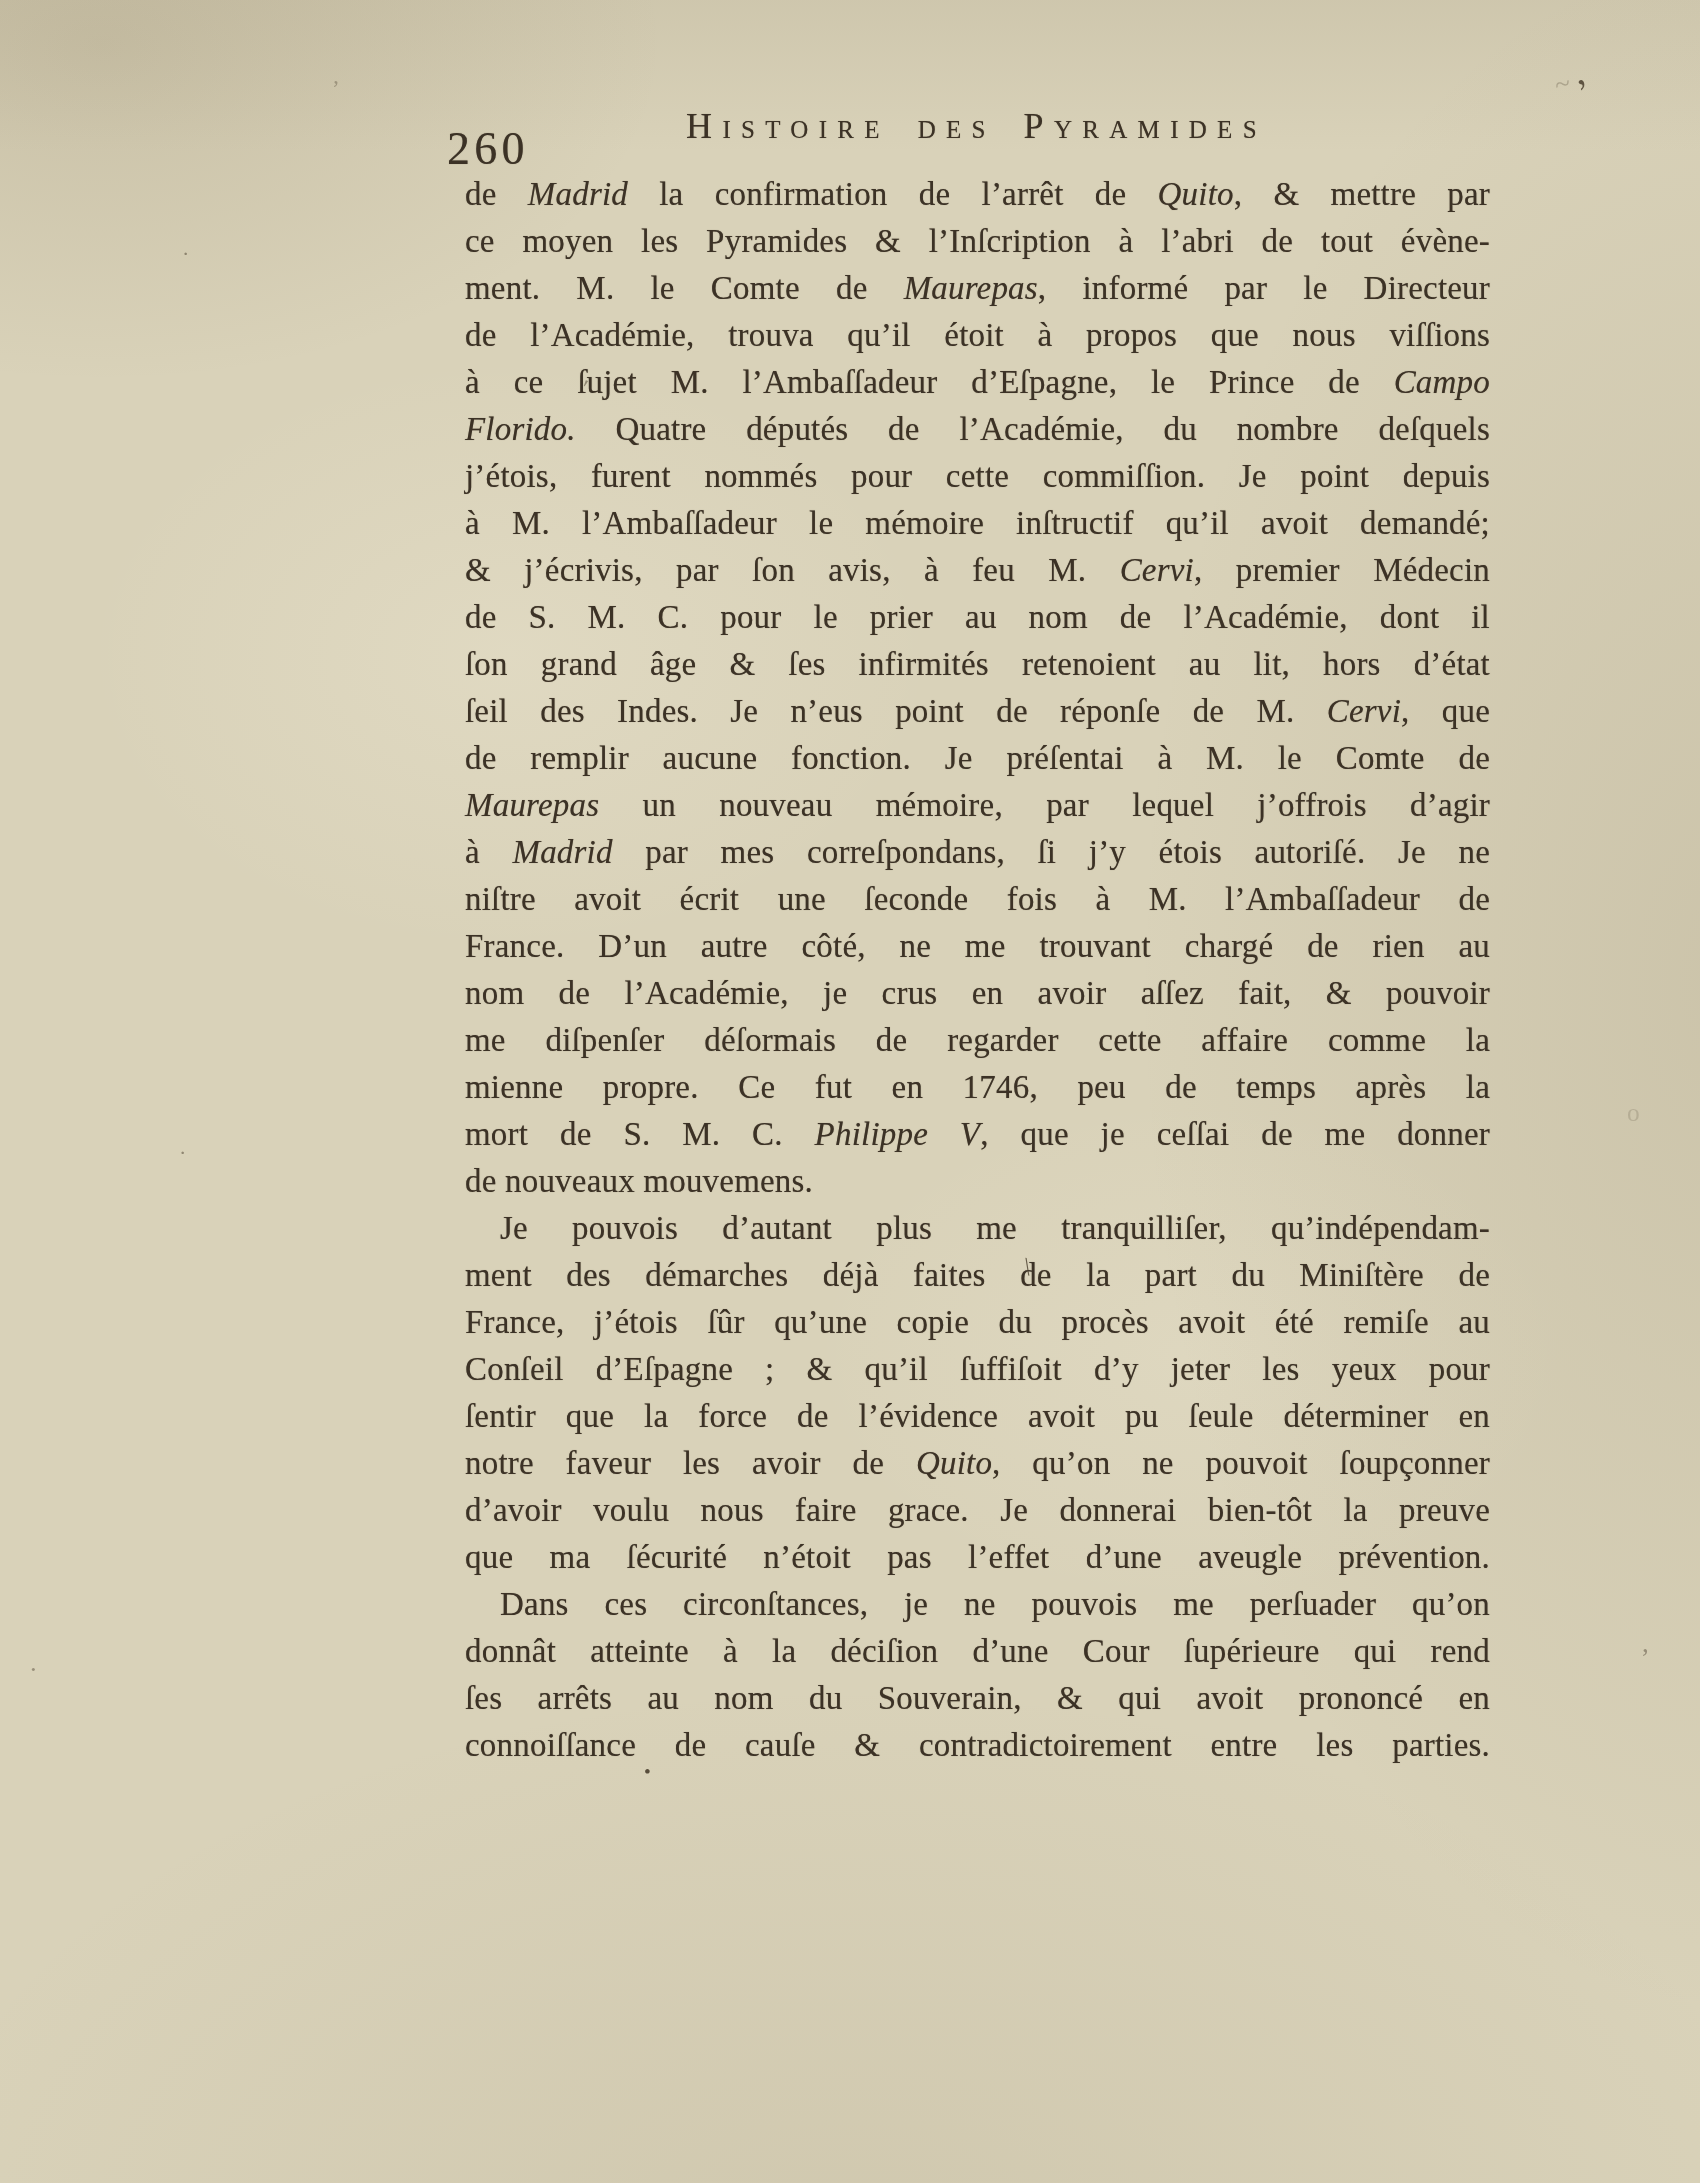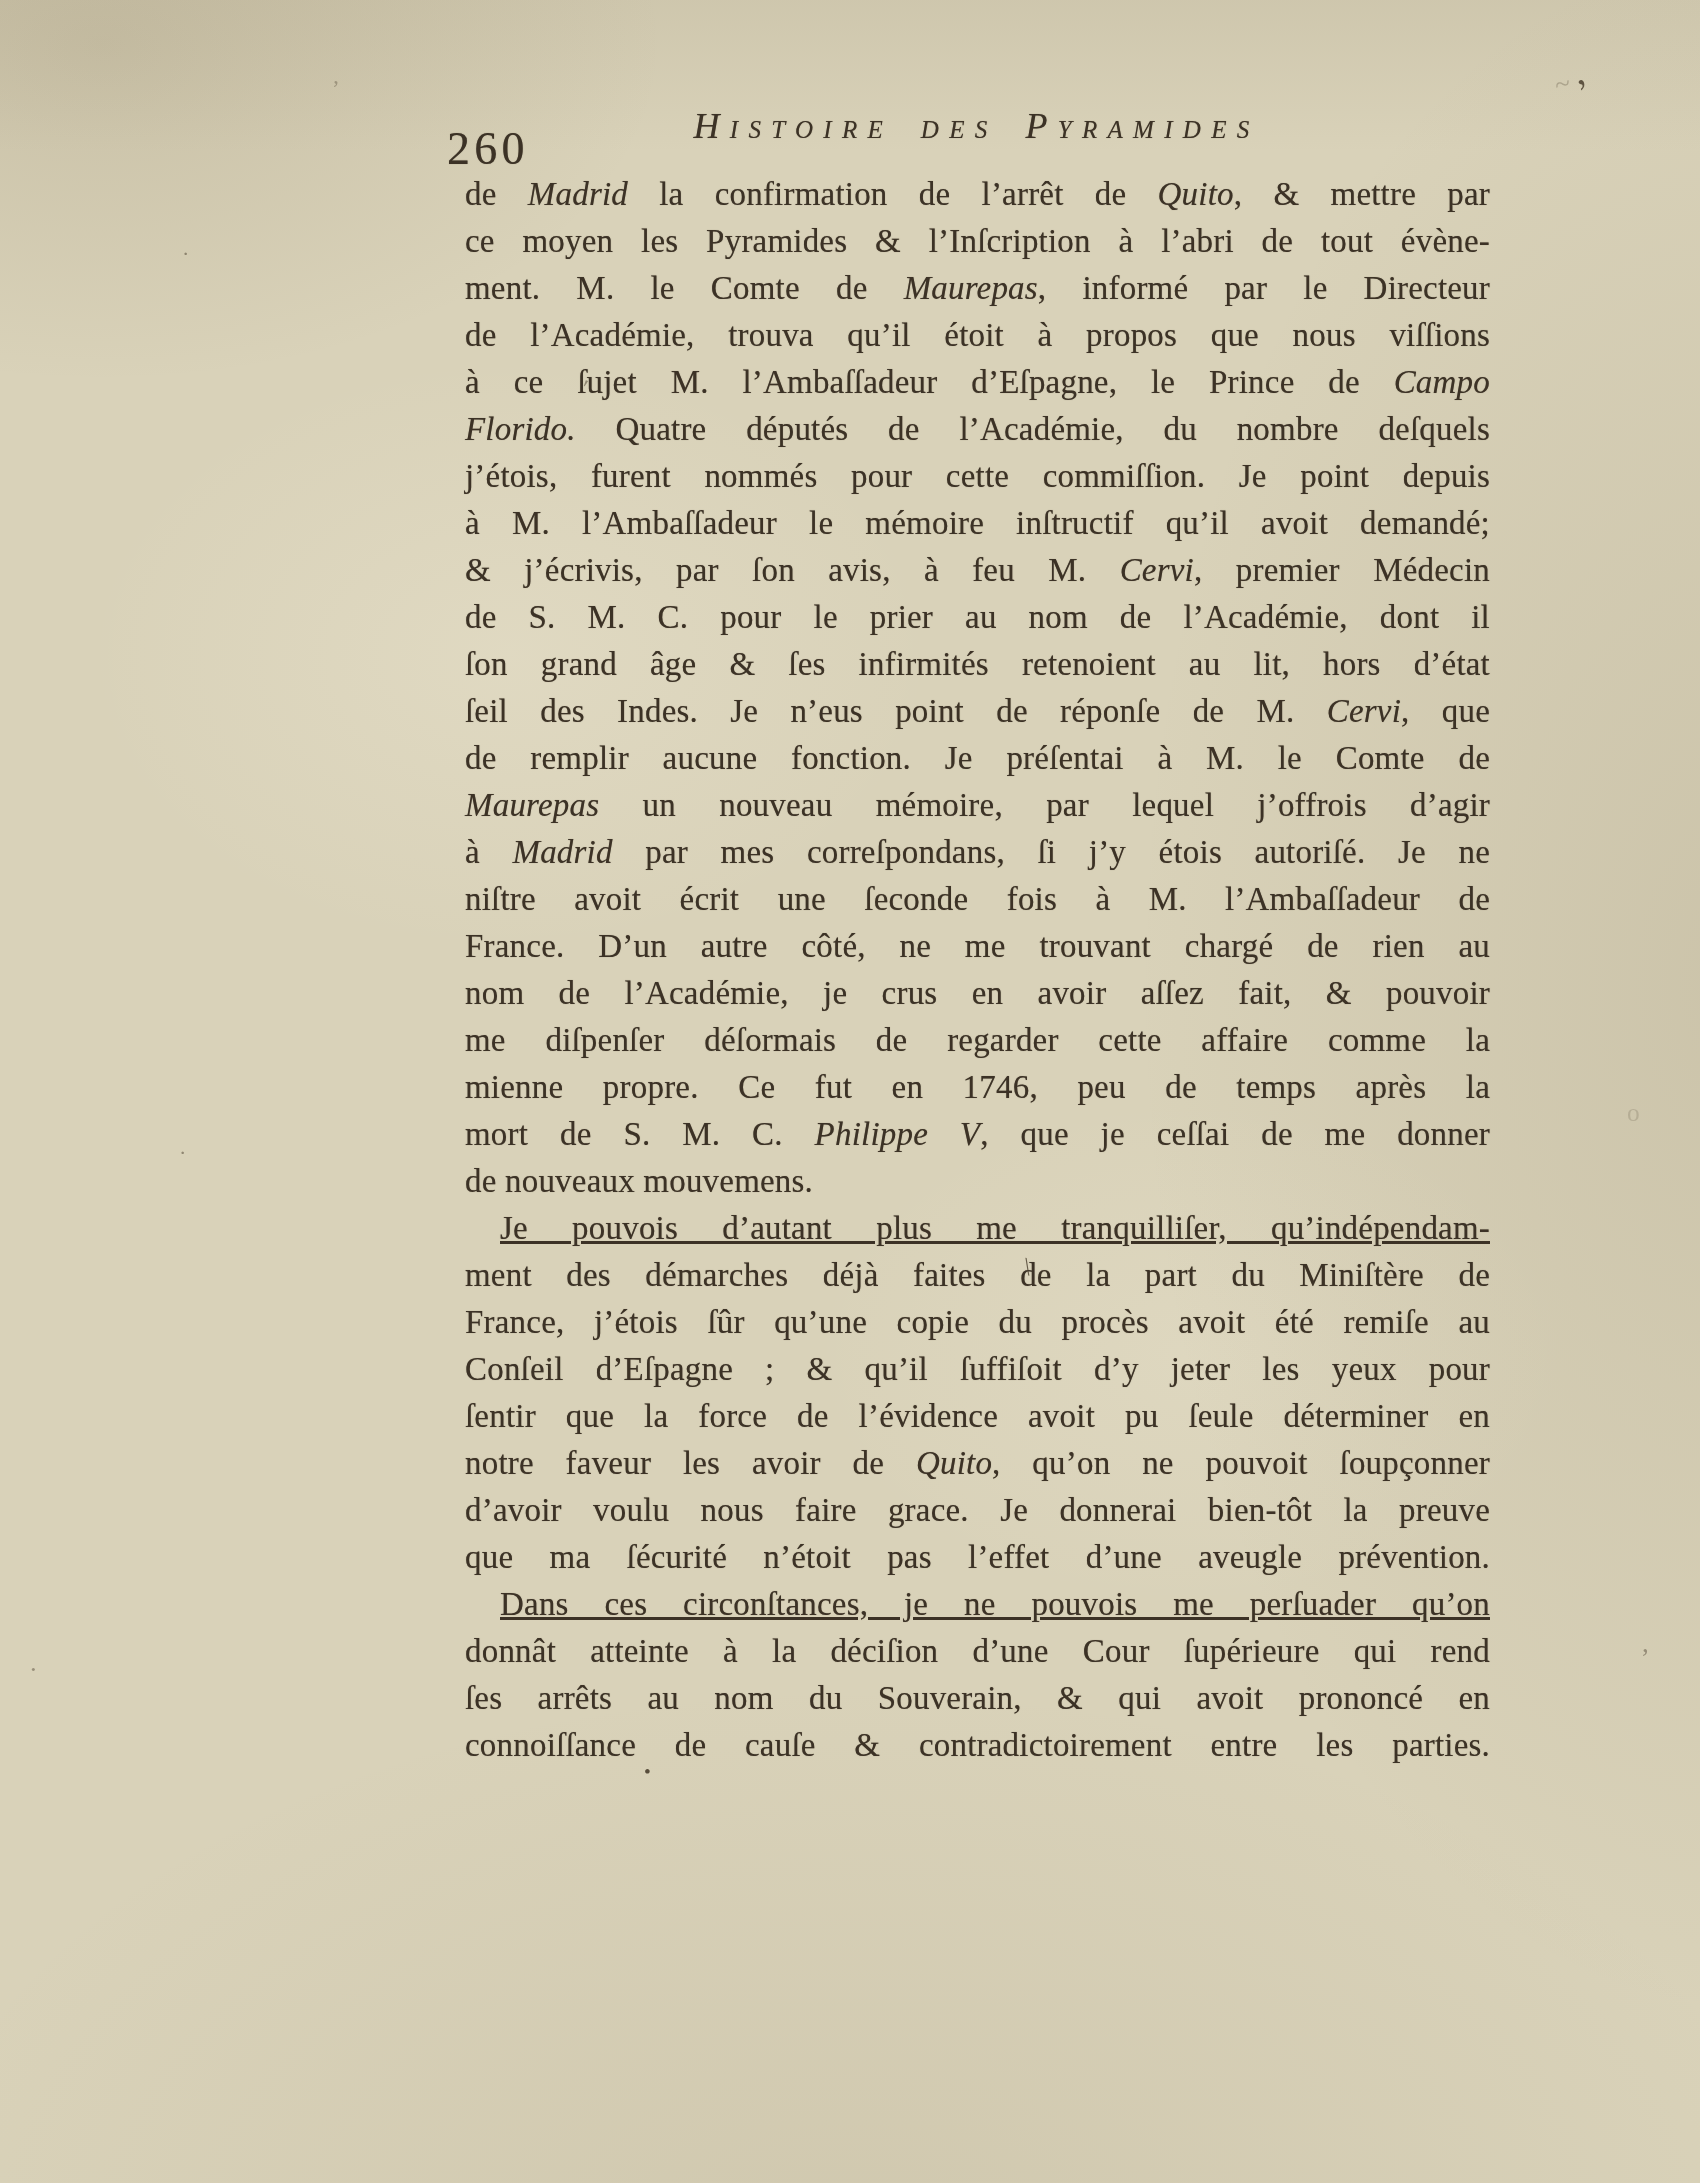--- a/index.html
+++ b/index.html
@@ -23,35 +23,35 @@
   .running-header{
     position:absolute;left:447px;top:105px;width:1025px;height:52px;
   }
   .page-number{
     position:absolute;left:0;top:17px;
     font-size:46px;letter-spacing:4.2px;
   }
   .running-title{
     position:absolute;left:0;right:0;top:0;
     text-align:center;padding-left:34px;
-    font-style:italic;font-variant:small-caps;
+    font-variant:small-caps;
     font-size:36px;letter-spacing:10.3px;word-spacing:8.5px;
     white-space:nowrap;
   }
   .body-text{
     position:absolute;left:465px;top:171px;width:1025px;
     font-size:33px;letter-spacing:0.2px;
   }
   .paragraph{margin:0;padding:0;}
   .text-line{
     height:47px;line-height:47px;
     text-align:justify;text-align-last:justify;
     white-space:normal;overflow:visible;
   }
-  .text-line.indent{ text-indent:35px;text-decoration:underline; }
+  .text-line.indent{ text-indent:35px; }
   .text-line.par-end{ text-align-last:left; }
   .it{ font-style:italic; }
   .artifact{
     position:absolute;color:#4a3f2e;line-height:1;
     pointer-events:none;
   }
 </style>
 </head>
 <body>
 

